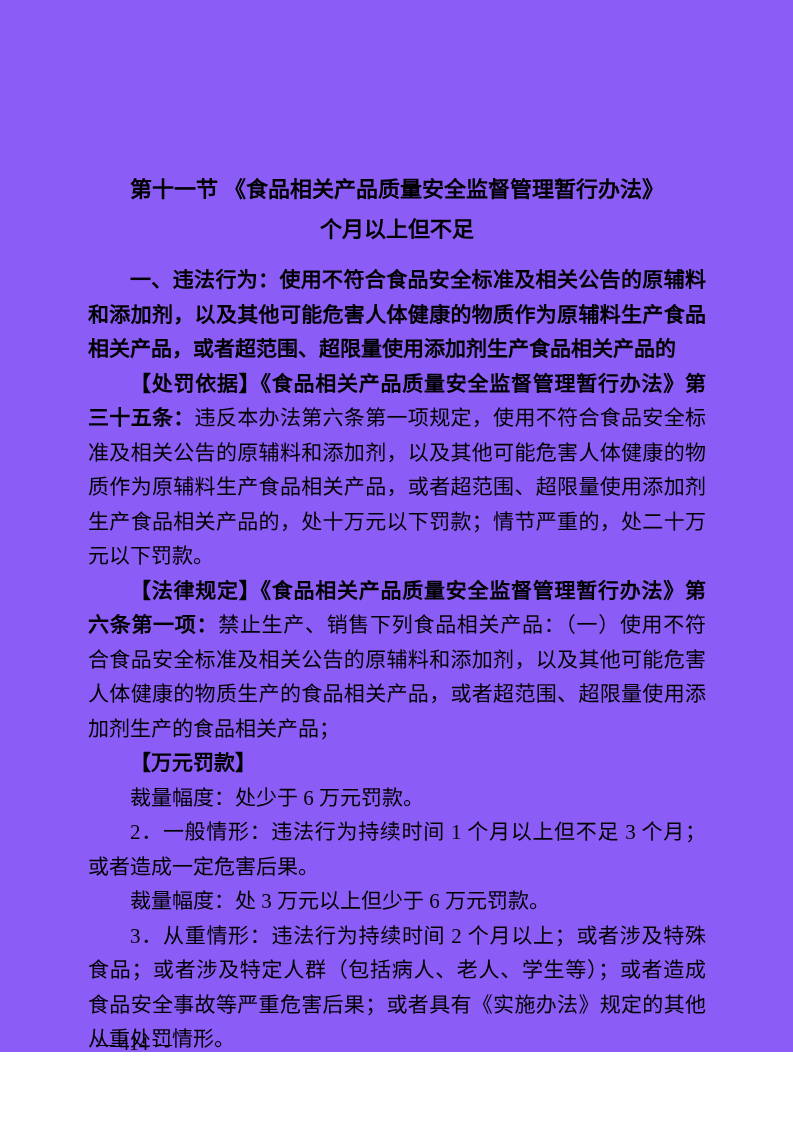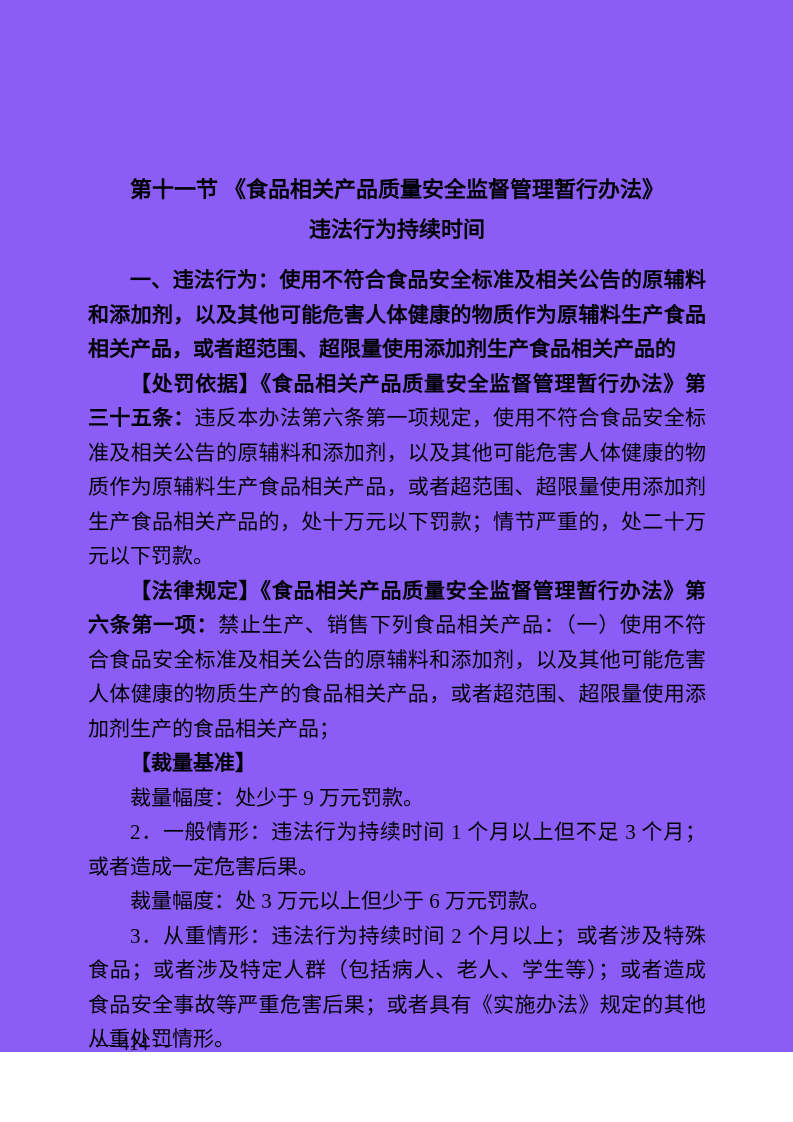--- a/index.html
+++ b/index.html
@@ -61,34 +61,34 @@
   }
 </style>
 </head>
 <body>
 
 <div class="page">
   <div class="content">
 
     <div class="doc-title">
       <div>第十一节 《食品相关产品质量安全监督管理暂行办法》</div>
-      <div>违法行为持续时间</div>
+      <div>个月以上但不足</div>
     </div>
 
     <div class="body-text">
 
       <p class="para-bold-hei"><span>一、违法行为：使用不符合食品安全标准及相关公告的原辅料和添加剂，以及其他可能危害人体健康的物质作为原辅料生产食品相关产品，或者超范围、超限量使用添加剂生产食品相关产品的</span></p>
 
       <p><span class="lead-bold">【处罚依据】《食品相关产品质量安全监督管理暂行办法》第三十五条：</span><span>违反本办法第六条第一项规定，使用不符合食品安全标准及相关公告的原辅料和添加剂，以及其他可能危害人体健康的物质作为原辅料生产食品相关产品，或者超范围、超限量使用添加剂生产食品相关产品的，处十万元以下罚款；情节严重的，处二十万元以下罚款。</span></p>
 
       <p><span class="lead-bold">【法律规定】《食品相关产品质量安全监督管理暂行办法》第六条第一项：</span><span>禁止生产、销售下列食品相关产品：（一）使用不符合食品安全标准及相关公告的原辅料和添加剂，以及其他可能危害人体健康的物质生产的食品相关产品，或者超范围、超限量使用添加剂生产的食品相关产品；</span></p>
 
-      <p class="lead-bold"><span>【裁量基准】</span></p>
+      <p class="lead-bold"><span>【万元罚款】</span></p>
 
-      <p><span>裁量幅度：处少于 9 万元罚款。</span></p>
+      <p><span>裁量幅度：处少于 6 万元罚款。</span></p>
 
       <p><span>2．一般情形：违法行为持续时间 1 个月以上但不足 3 个月；或者造成一定危害后果。</span></p>
       <p><span>裁量幅度：处 3 万元以上但少于 6 万元罚款。</span></p>
 
       <p><span>3．从重情形：违法行为持续时间 2 个月以上；或者涉及特殊食品；或者涉及特定人群（包括病人、老人、学生等）；或者造成食品安全事故等严重危害后果；或者具有《实施办法》规定的其他从重处罚情形。</span></p>
 
     </div>
   </div>
 
   <div class="footer">— 414 —</div>

